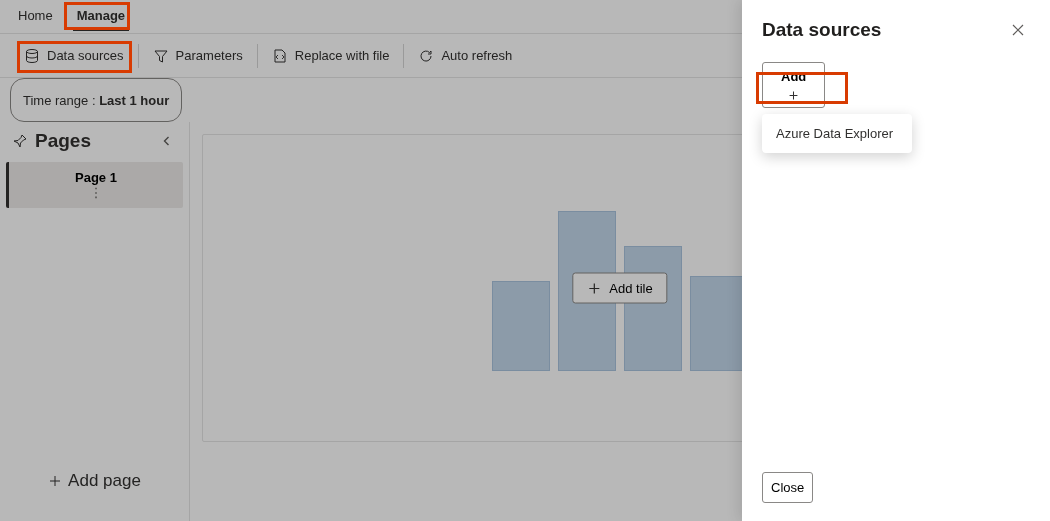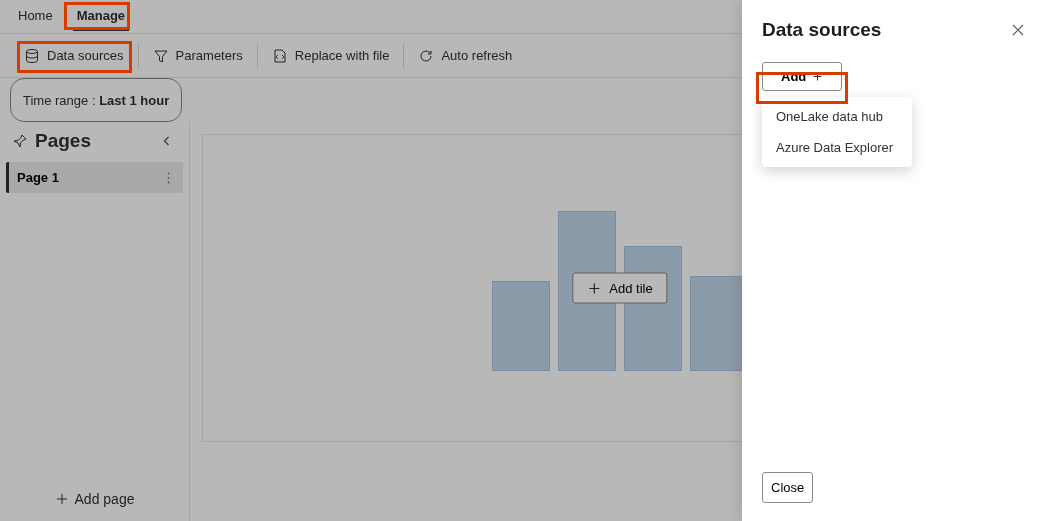--- a/index.html
+++ b/index.html
@@ -22,40 +22,40 @@
     .filterrow { height: 44px; display: flex; padding: 0 10px; }
     .timerange-pill { border: 1px solid #8a8886; border-radius: 14px; padding: 3px 12px; font-size: 13px; color: #323130; background: #fff; cursor: pointer; }
     
     
     .main { display: flex; height: calc(521px - 34px - 44px - 44px); }
     .sidebar { width: 190px; border-right: 1px solid #e5e5e5; display: flex; flex-direction: column; }
     .sidebar-header { display: flex; align-items: center; justify-content: space-between; padding: 8px 12px 10px 12px; }
     .sidebar-title { font-size: 19px; font-weight: 600; color: #323130; display: flex; align-items: center; gap: 7px; }
     .collapse-caret { width: 20px; height: 20px; display: flex; align-items: center; justify-content: center; cursor: pointer; color: #605e5c; }
     .page-list { padding: 0 6px; flex: 1; }
-    .page-item { display: flex; align-items: center; justify-content: space-between; padding: 8px 8px; background: #edebe9; border-left: 3px solid #323130; font-size: 13px; font-weight: 600; border-radius: 2px; cursor: pointer; }
+    .page-item { display: flex; align-items: center; justify-content: space-between; padding: 8px 8px; background: #edebe9; border-left: 3px solid #323130; font-size: 13px; font-weight: 600; border-radius: 2px; cursor: pointer; flex-direction: column; }
     .page-item .dots { color: #605e5c; font-weight: normal; }
-    .add-page { display: flex; align-items: center; justify-content: center; gap: 6px; padding: 10px 0 14px 0; font-size: 14px; color: #323130; cursor: pointer; }
+    .add-page { display: flex; align-items: center; justify-content: center; gap: 6px; padding: 10px 0 30px 0; font-size: 17px; color: #323130; cursor: pointer; }
     
     
     .canvas-wrap { flex: 1; padding: 12px; }
     .canvas { background: #fff; border: 1px solid #e5e5e5; height: 308px; position: relative; border-radius: 2px; }
     .placeholder-chart { position: absolute; left: 50%; bottom: 70px; transform: translateX(-50%); display: flex; align-items: flex-end; gap: 8px; height: 160px; }
     .bar { width: 58px; background: #c3d7ea; border: 1px solid #a9c4de; }
     .add-tile-btn { position: absolute; left: 50%; top: 50%; transform: translate(-50%, -50%); display: flex; align-items: center; gap: 8px; padding: 7px 14px; background: #fff; border: 1px solid #8a8886; border-radius: 3px; font-size: 13px; cursor: pointer; }
     
     
     .hl { position: absolute; border: 3px solid #d83b01; z-index: 20; pointer-events: none; }
     
     
     .panel { position: absolute; right: 0; top: 0; width: 308px; height: 521px; background: #fff; z-index: 10; padding: 18px 20px; display: flex; flex-direction: column; box-shadow: -4px 0 12px rgba(0,0,0,0.1); }
     .panel-head { display: flex; align-items: center; justify-content: space-between; }
     .panel-title { font-size: 19px; font-weight: 600; color: #201f1e; }
     .panel-close { width: 24px; height: 24px; display: flex; align-items: center; justify-content: center; cursor: pointer; color: #605e5c; font-size: 16px; background: none; border: none; }
-    .add-btn { margin-top: 20px; align-self: flex-start; display: flex; align-items: center; gap: 6px; padding: 6px 18px; background: #fff; border: 1px solid #8a8886; border-radius: 3px; font-size: 13px; cursor: pointer; font-weight: 600; }
+    .add-btn { margin-top: 20px; align-self: flex-start; display: flex; align-items: center; gap: 6px; padding: 6px 18px; background: #fff; border: 1px solid #8a8886; border-radius: 3px; font-size: 13px; cursor: pointer; font-weight: 600; flex-direction: column; }
     .dropdown { margin-top: 6px; background: #fff; border-radius: 4px; box-shadow: 0 4px 14px rgba(0,0,0,0.18); width: 150px; padding: 4px 0; }
     .dropdown-item { padding: 8px 14px; font-size: 13px; color: #323130; cursor: pointer; }
     .panel-footer { margin-top: auto; }
     .close-btn { padding: 7px 8px; background: #fff; border: 1px solid #8a8886; border-radius: 3px; font-size: 13px; cursor: pointer; }
     
     svg { display: block; }
   </style>
 </head>
 <body>
 
@@ -182,21 +182,20 @@
   </div>
   <button class="add-btn">
     <span>Add</span>
     <span>
       <svg width="11" height="11" viewBox="0 0 14 14" stroke="#323130" stroke-width="1.3">
           <path d="M7 2v10M2 7h10"></path>
         </svg>
     </span>
   </button>
   <div class="dropdown">
-    <div class="dropdown-item">OneLake data hub</div>
     <div class="dropdown-item">Azure Data Explorer</div>
   </div>
   <div class="panel-footer">
     <button class="close-btn">Close</button>
   </div>
 </div>
 
 <div class="hl" style="left:756px; top:72px; width:92px; height:32px; z-index:30;"></div>
 
 </body></html>

